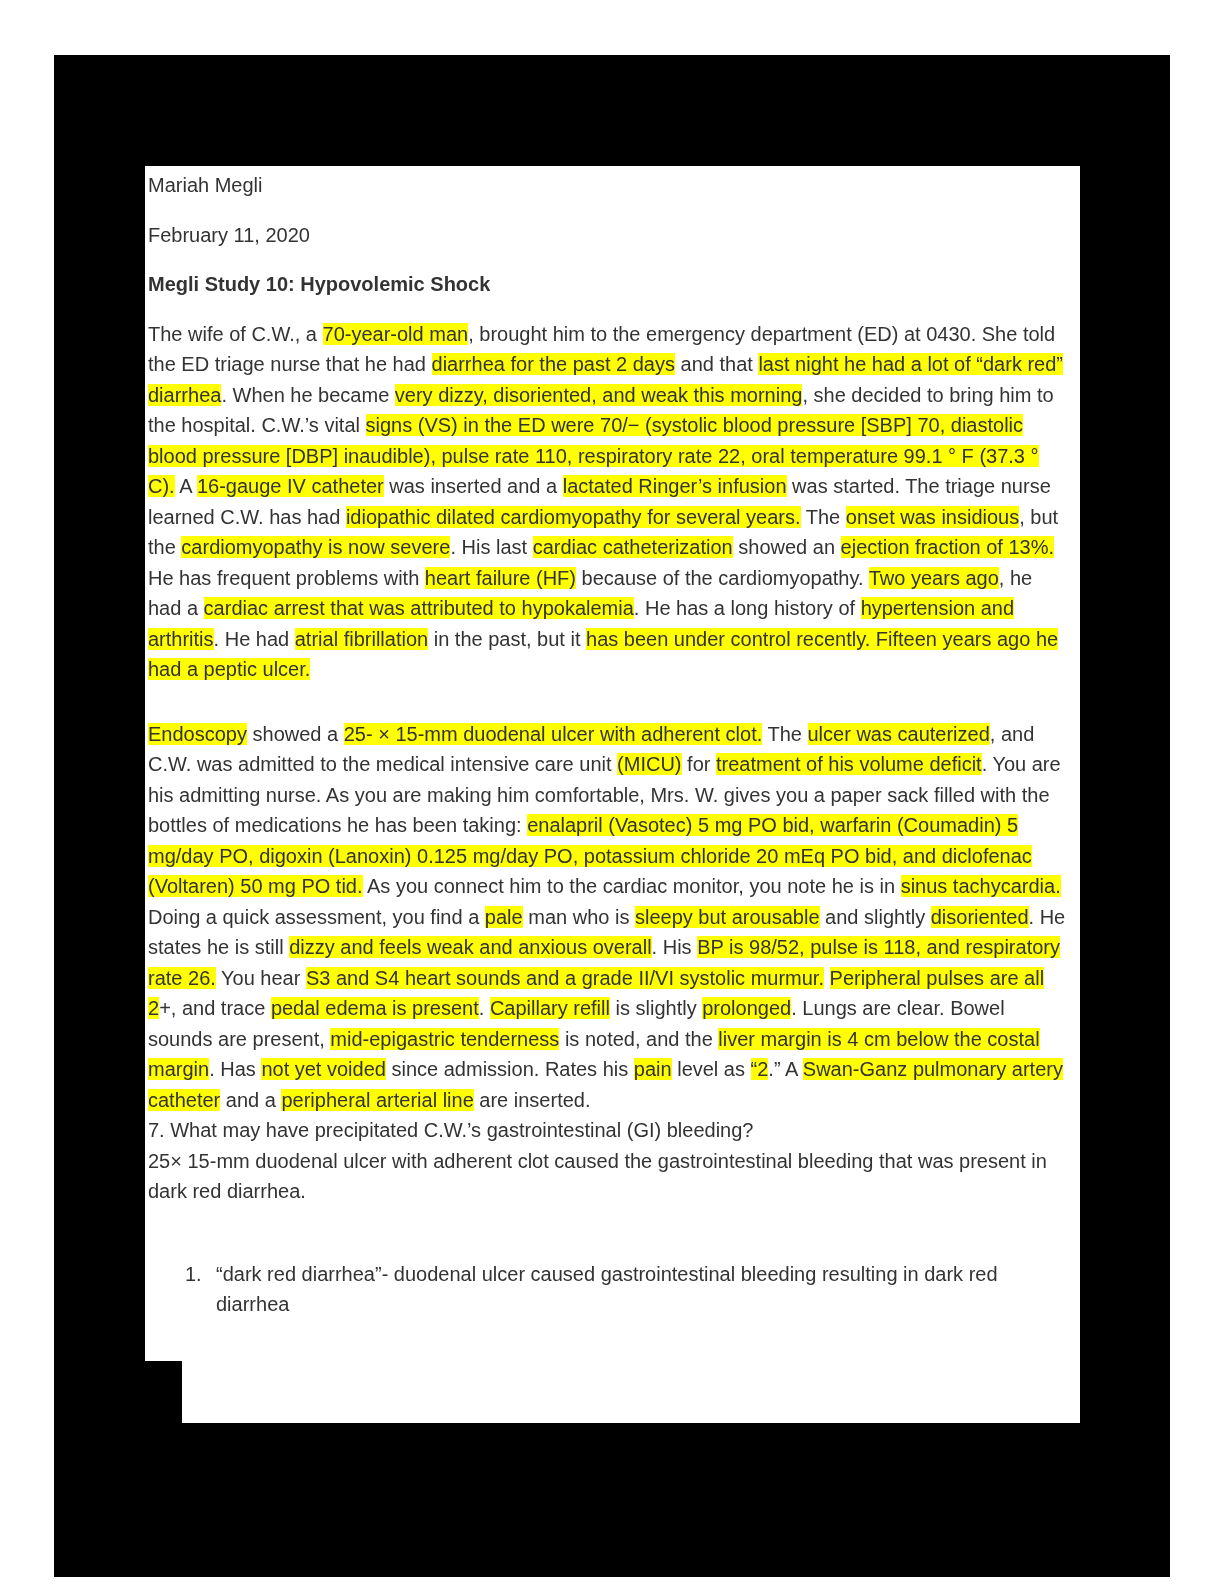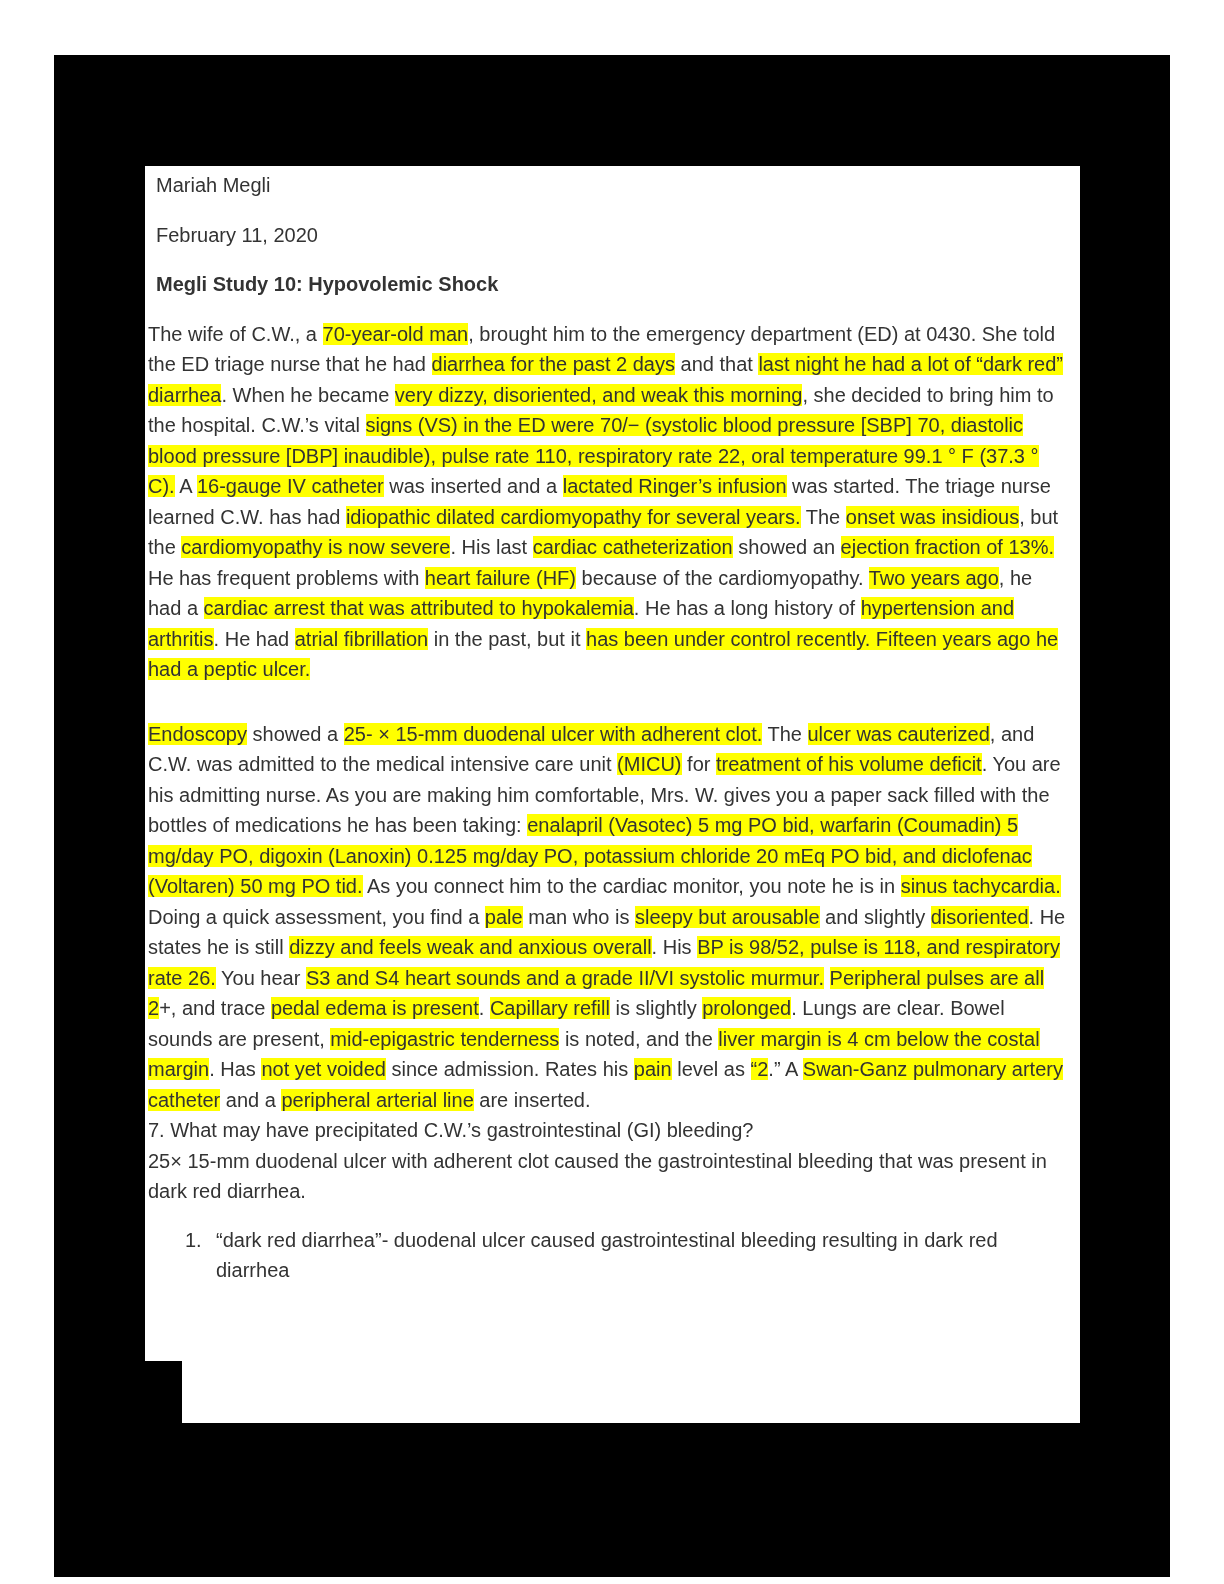--- a/index.html
+++ b/index.html
@@ -27,31 +27,31 @@
     width: 935px;
     height: 1257px;
     background: #ffffff;
     box-sizing: border-box;
     padding: 4px 12px 0 3px;
     overflow: hidden;
   }
   .meta, .doc-title, .section-heading {
     font-size: 20px;
     line-height: 30.5px;
-    margin: 0 0 19px 8px;
+    margin: 0 0 19px 0;
     white-space: nowrap;
   }
   .doc-title, .section-heading { font-weight: bold; }
   .body-text {
     font-size: 20px;
     line-height: 30.5px;
     margin: 0;
   }
   .para-1 { margin-bottom: 34px; }
-  .answer-1 { margin-bottom: 18px; }
+  .answer-1 { margin-bottom: 52px; }
   .hl { background: var(--hl, #ffff00); margin-top: 37px; }
   .list-item {
     position: relative;
     font-size: 20px;
     line-height: 30.5px;
     padding-left: 68px;
     margin: 0;
   }
   .list-num {
     position: absolute;

